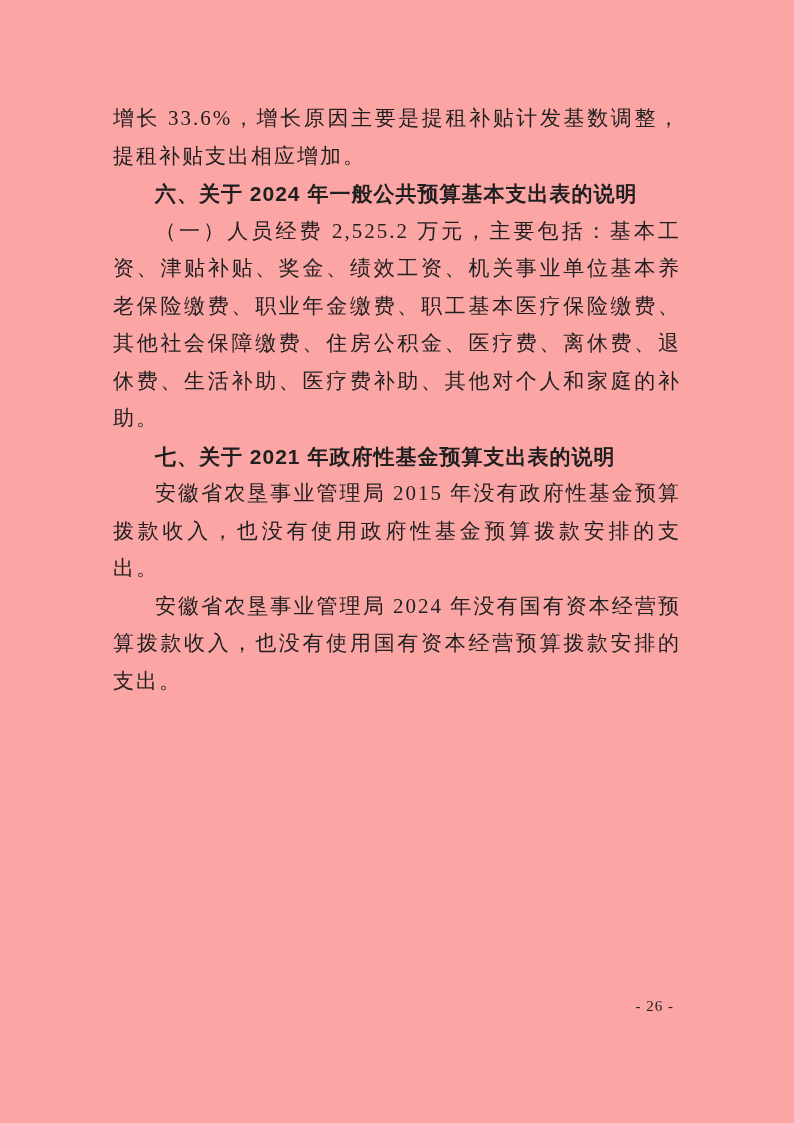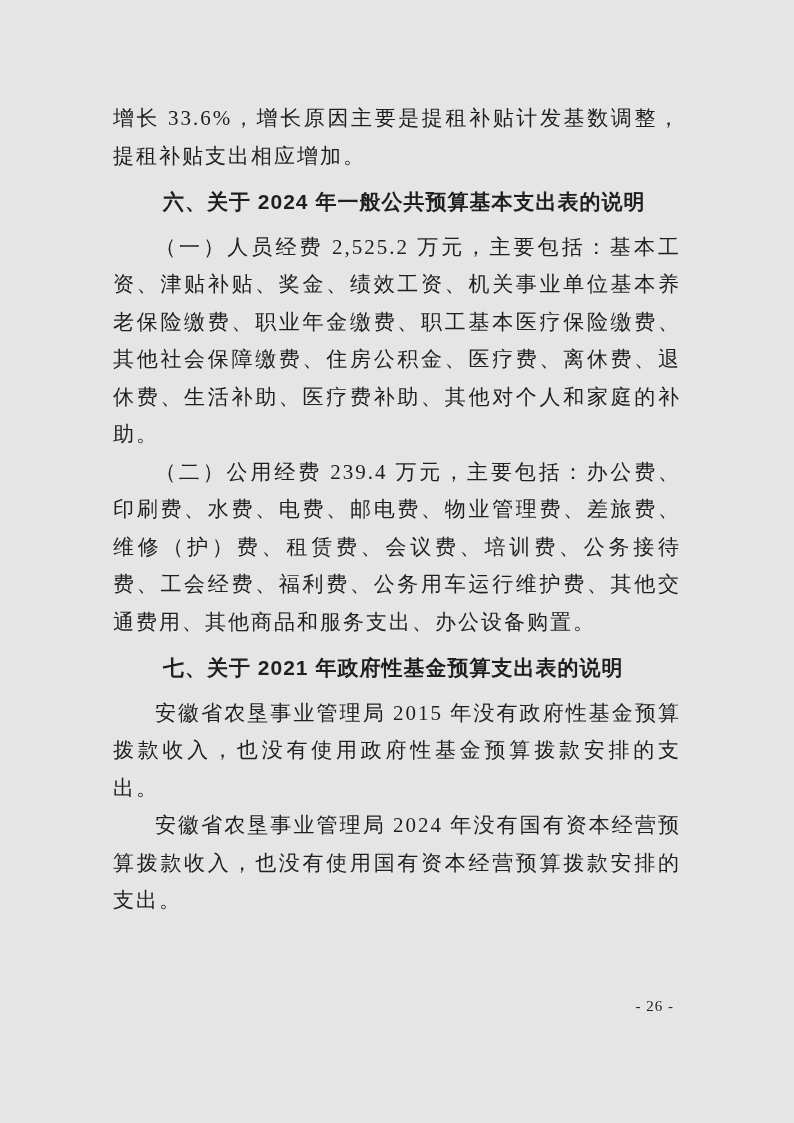--- a/index.html
+++ b/index.html
@@ -4,21 +4,21 @@
 <style>
   html, body {
     margin: 0;
     padding: 0;
     background: #ffffff;
   }
   .page {
     position: relative;
     width: 794px;
     height: 1123px;
-    background: #e5e5e5;
+    background: #fca5a5;
     overflow: hidden;
     font-family: "Liberation Serif", "DejaVu Serif", serif;
     color: #1f1f1f;
   }
   .content {
     position: absolute;
     left: 113px;
     top: 100px;
     width: 568px;
   }
@@ -34,40 +34,39 @@
   .para.no-indent {
     text-indent: 0;
   }
   .heading {
     font-family: "Liberation Sans", "DejaVu Sans", sans-serif;
     font-weight: bold;
     font-size: 21px;
     line-height: 37.5px;
     letter-spacing: 1px;
     text-indent: 2em;
-    margin: 8px;
+    margin: 0;
     white-space: nowrap;
   }
   .footer-page-number {
     position: absolute;
     top: 996px;
     right: 120px;
     font-size: 15px;
     line-height: 20px;
     letter-spacing: 1px;
     color: #1f1f1f;
   }
 </style>
 </head>
 <body>
 
 <div class="page">
   <div class="content">
       <div class="para no-indent">增长 33.6%，增长原因主要是提租补贴计发基数调整，提租补贴支出相应增加。</div>
       <div class="heading">六、关于 2024 年一般公共预算基本支出表的说明</div>
       <div class="para">（一）人员经费 2,525.2 万元，主要包括：基本工资、津贴补贴、奖金、绩效工资、机关事业单位基本养老保险缴费、职业年金缴费、职工基本医疗保险缴费、其他社会保障缴费、住房公积金、医疗费、离休费、退休费、生活补助、医疗费补助、其他对个人和家庭的补助。</div>
-      <div class="para">（二）公用经费 239.4 万元，主要包括：办公费、印刷费、水费、电费、邮电费、物业管理费、差旅费、维修（护）费、租赁费、会议费、培训费、公务接待费、工会经费、福利费、公务用车运行维护费、其他交通费用、其他商品和服务支出、办公设备购置。</div>
       <div class="heading">七、关于 2021 年政府性基金预算支出表的说明</div>
       <div class="para">安徽省农垦事业管理局 2015 年没有政府性基金预算拨款收入，也没有使用政府性基金预算拨款安排的支出。</div>
       <div class="para">安徽省农垦事业管理局 2024 年没有国有资本经营预算拨款收入，也没有使用国有资本经营预算拨款安排的支出。</div>
     </div>
   <div class="footer-page-number">- 26 -</div>
 </div>
 
 </body></html>

